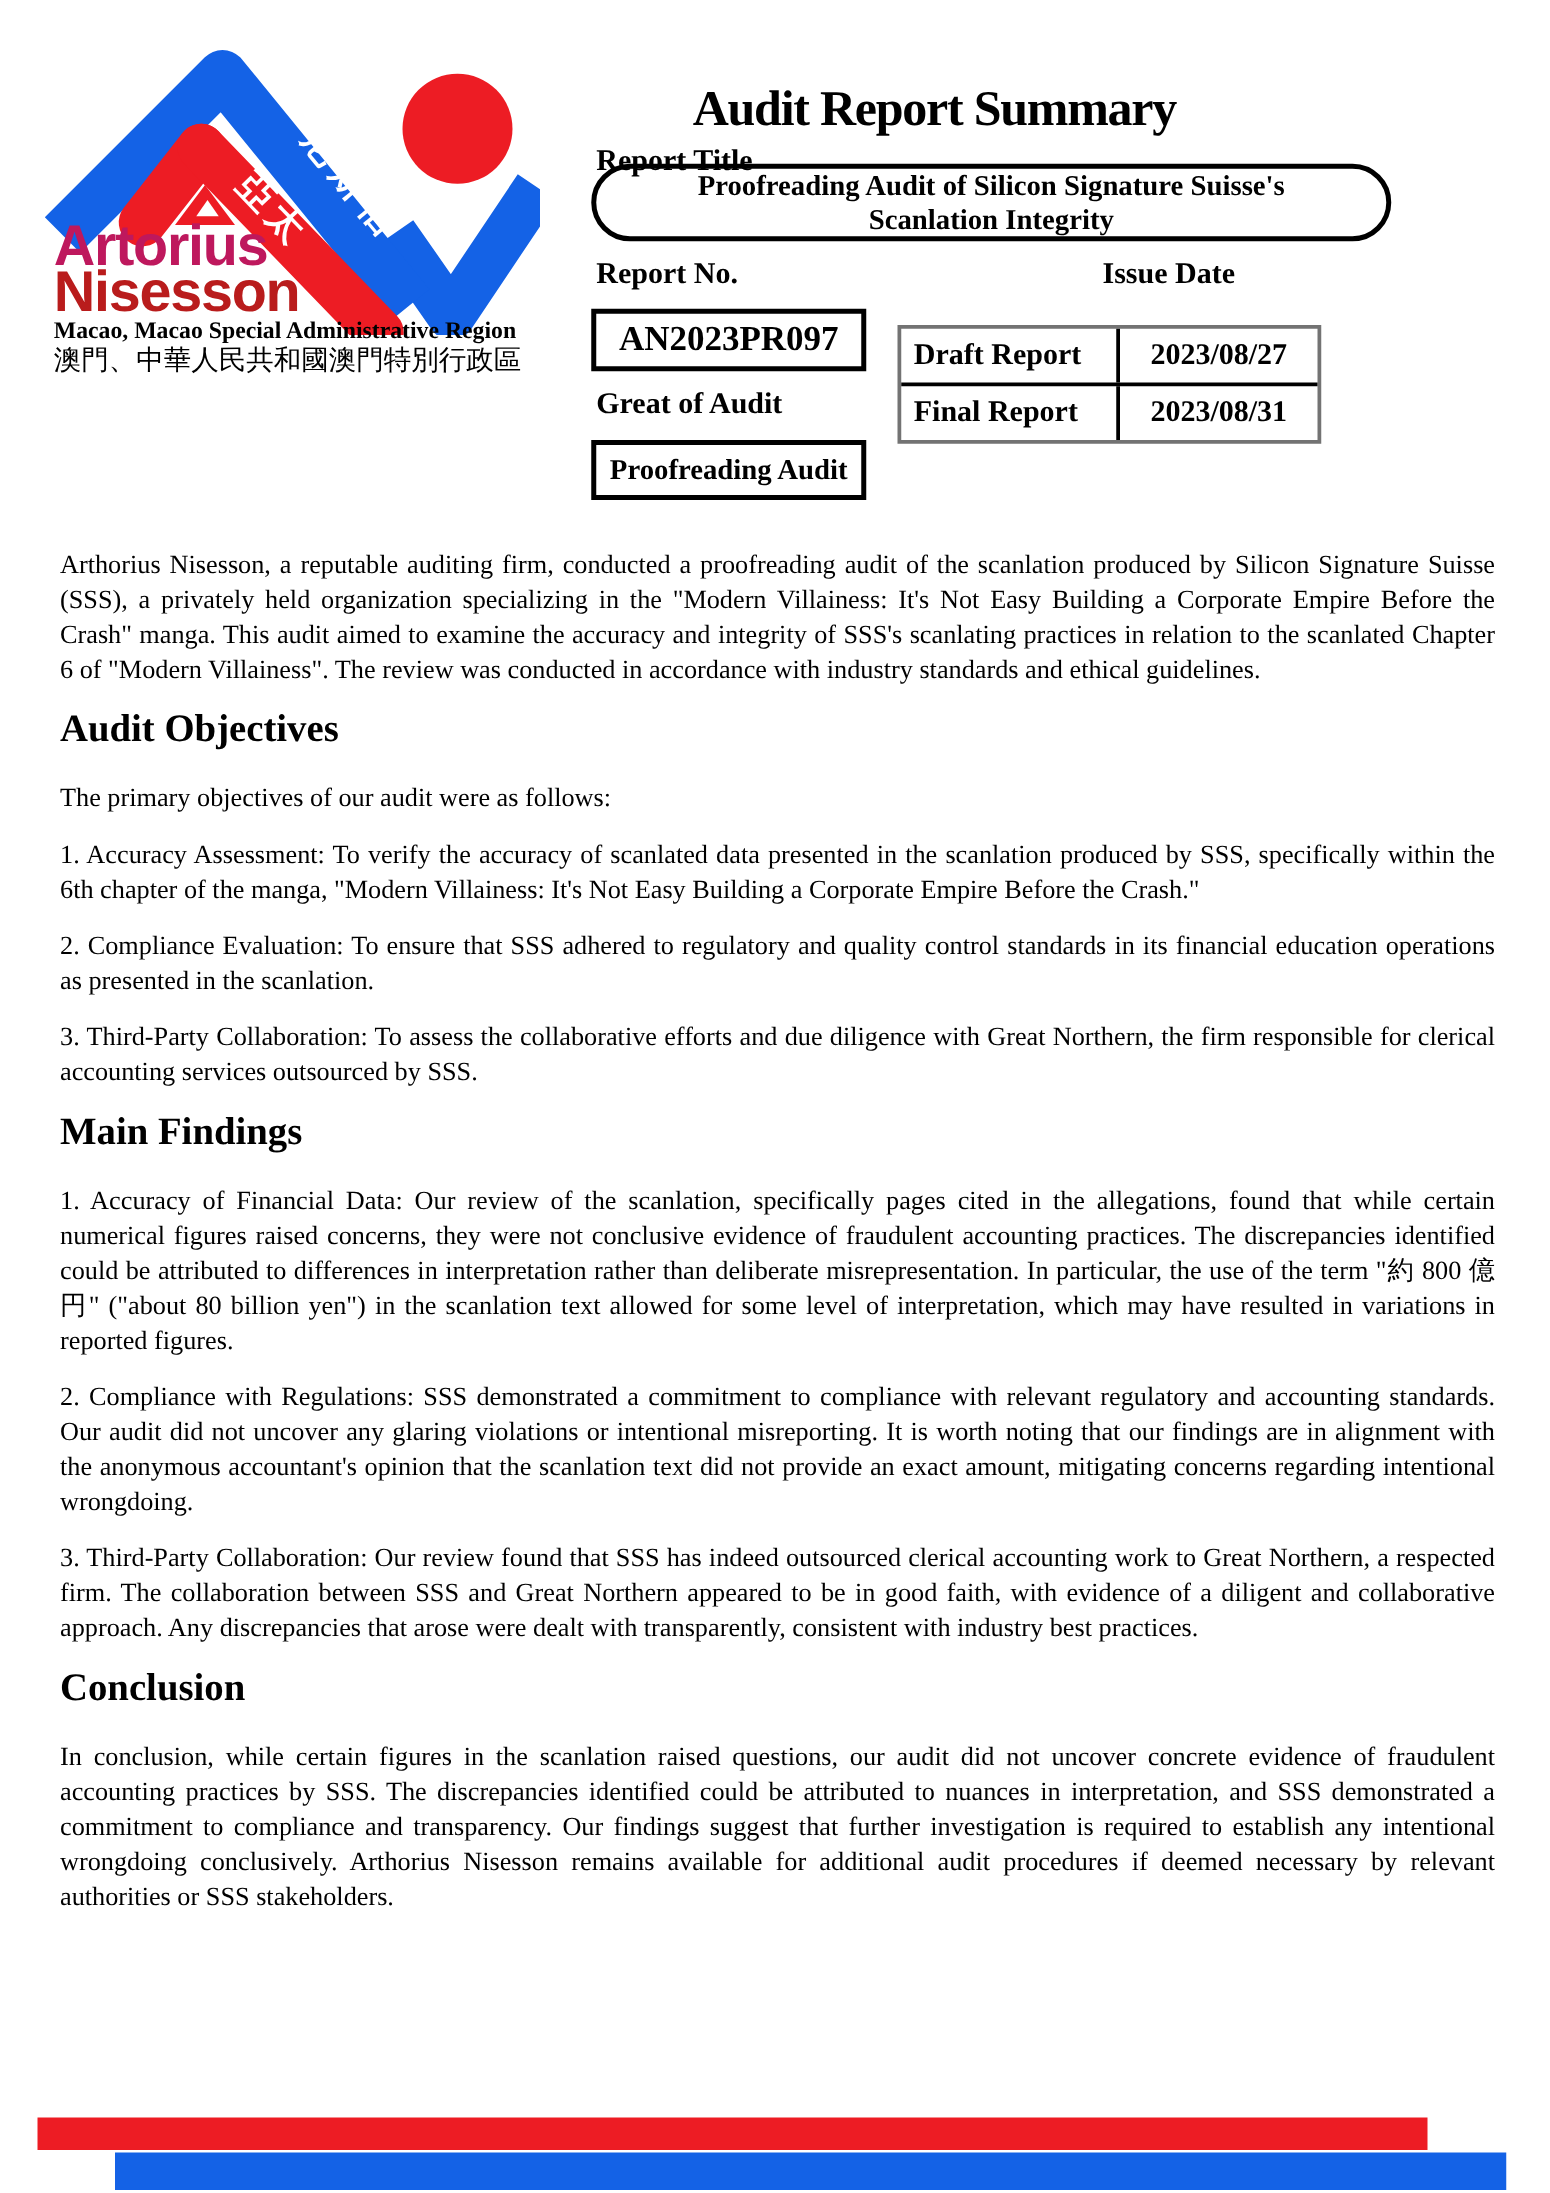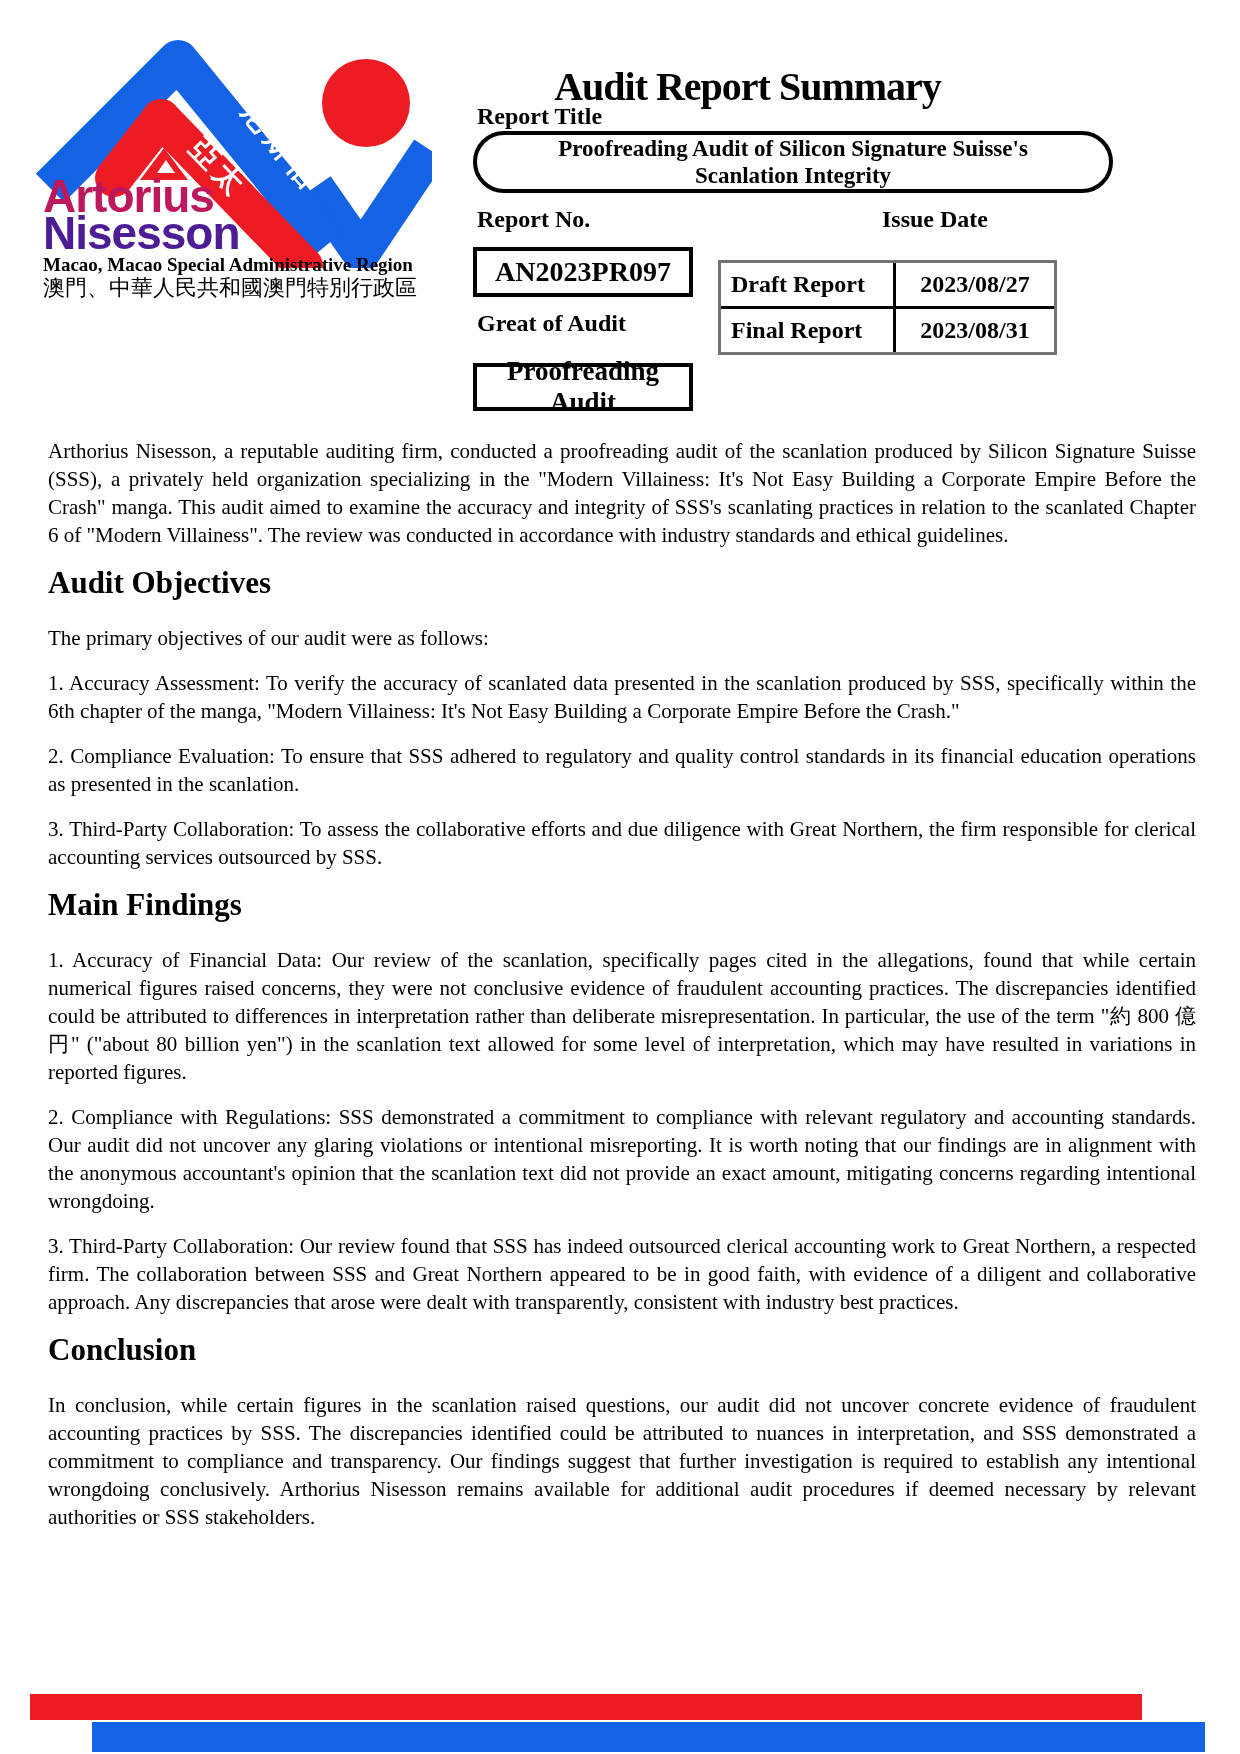--- a/index.html
+++ b/index.html
@@ -16,21 +16,21 @@
     font-weight:bold;font-size:46px;line-height:40px;letter-spacing:-1px;}
   .addr-en{position:absolute;left:43px;top:254px;font-weight:bold;font-size:19px;}
   .addr-cjk{position:absolute;left:43px;top:273px;font-size:22px;}
   .h1-title{position:absolute;left:435px;top:28px;width:625px;text-align:center;
     font-weight:bold;font-size:40px;line-height:64px;letter-spacing:-1px;}
   .lbl{position:absolute;font-weight:bold;font-size:24px;}
   .box{position:absolute;border:4px solid #000;display:flex;align-items:center;justify-content:center;
     font-weight:bold;text-align:center;}
   .title-box{left:473px;top:131px;width:576px;height:54px;font-size:23px;line-height:27px;padding:0 28px;border-radius:31px;}
   .repno-box{left:473px;top:247px;width:212px;height:42px;font-size:28px;}
-  .type-box{left:473px;top:352px;width:212px;height:40px;font-size:27px;margin-top:11px;}
+  .type-box{left:473px;top:352px;width:212px;height:40px;font-size:23px;}
   .dates-table{position:absolute;left:718px;top:260px;width:333px;border:3px solid #737373;}
   .dates-row{display:flex;height:43px;}
   .dates-row + .dates-row{border-top:3px solid #000;}
   .dates-label{width:162px;border-right:3px solid #000;display:flex;align-items:center;
     padding-left:10px;font-weight:bold;font-size:24px;}
   .dates-value{flex:1;display:flex;align-items:center;justify-content:center;font-weight:bold;font-size:24px;}
   
   .report-body{position:absolute;left:48px;top:437px;width:1148px;}
   .report-body h2{font-size:31px;line-height:34px;margin:10px 0 24px;font-weight:bold;}
   .report-body h2:first-child{margin-top:0;}
@@ -56,27 +56,27 @@
   <polygon points="112,160 160,160 136,128" fill="#ed1c24"></polygon>
   <polygon points="129,153 147,153 138,140" fill="#ffffff"></polygon>
 
   <text transform="translate(160,130) rotate(46)" fill="#ffffff" font-size="29" font-weight="bold" letter-spacing="5" font-family="sans-serif">亞太</text>
   <text transform="translate(212,92) rotate(50)" fill="#ffffff" font-size="29" font-weight="bold" letter-spacing="7" font-family="sans-serif">尼斯信</text>
 
   <circle cx="338" cy="83" r="44" fill="#ed1c24"></circle>
 </svg>
 
 <div class="logo-name1" style="color:#be185d">Artorius</div>
-<div class="logo-name2" style="color:#4c1d95">Nisesson</div>
+<div class="logo-name2" style="color:#b91c1c">Nisesson</div>
 <div class="addr-en">Macao, Macao Special Administrative Region</div>
 <div class="addr-cjk">澳門、中華人民共和國澳門特別行政區</div>
 
 <h1 class="h1-title">Audit Report Summary</h1>
 
-<div class="lbl" style="left:477px;top:103px;text-align:right;">Report Title</div>
+<div class="lbl" style="left:477px;top:116px;text-align:right;">Report Title</div>
 <div class="box title-box">Proofreading Audit of Silicon Signature Suisse's Scanlation Integrity</div>
 
 <div class="lbl" style="left:477px;top:206px;">Report No.</div>
 <div class="lbl" style="left:882px;top:206px;">Issue Date</div>
 
 <div class="box repno-box">AN2023PR097</div>
 
 <div class="dates-table">
   <div class="dates-row">
     <div class="dates-label">Draft Report</div>

